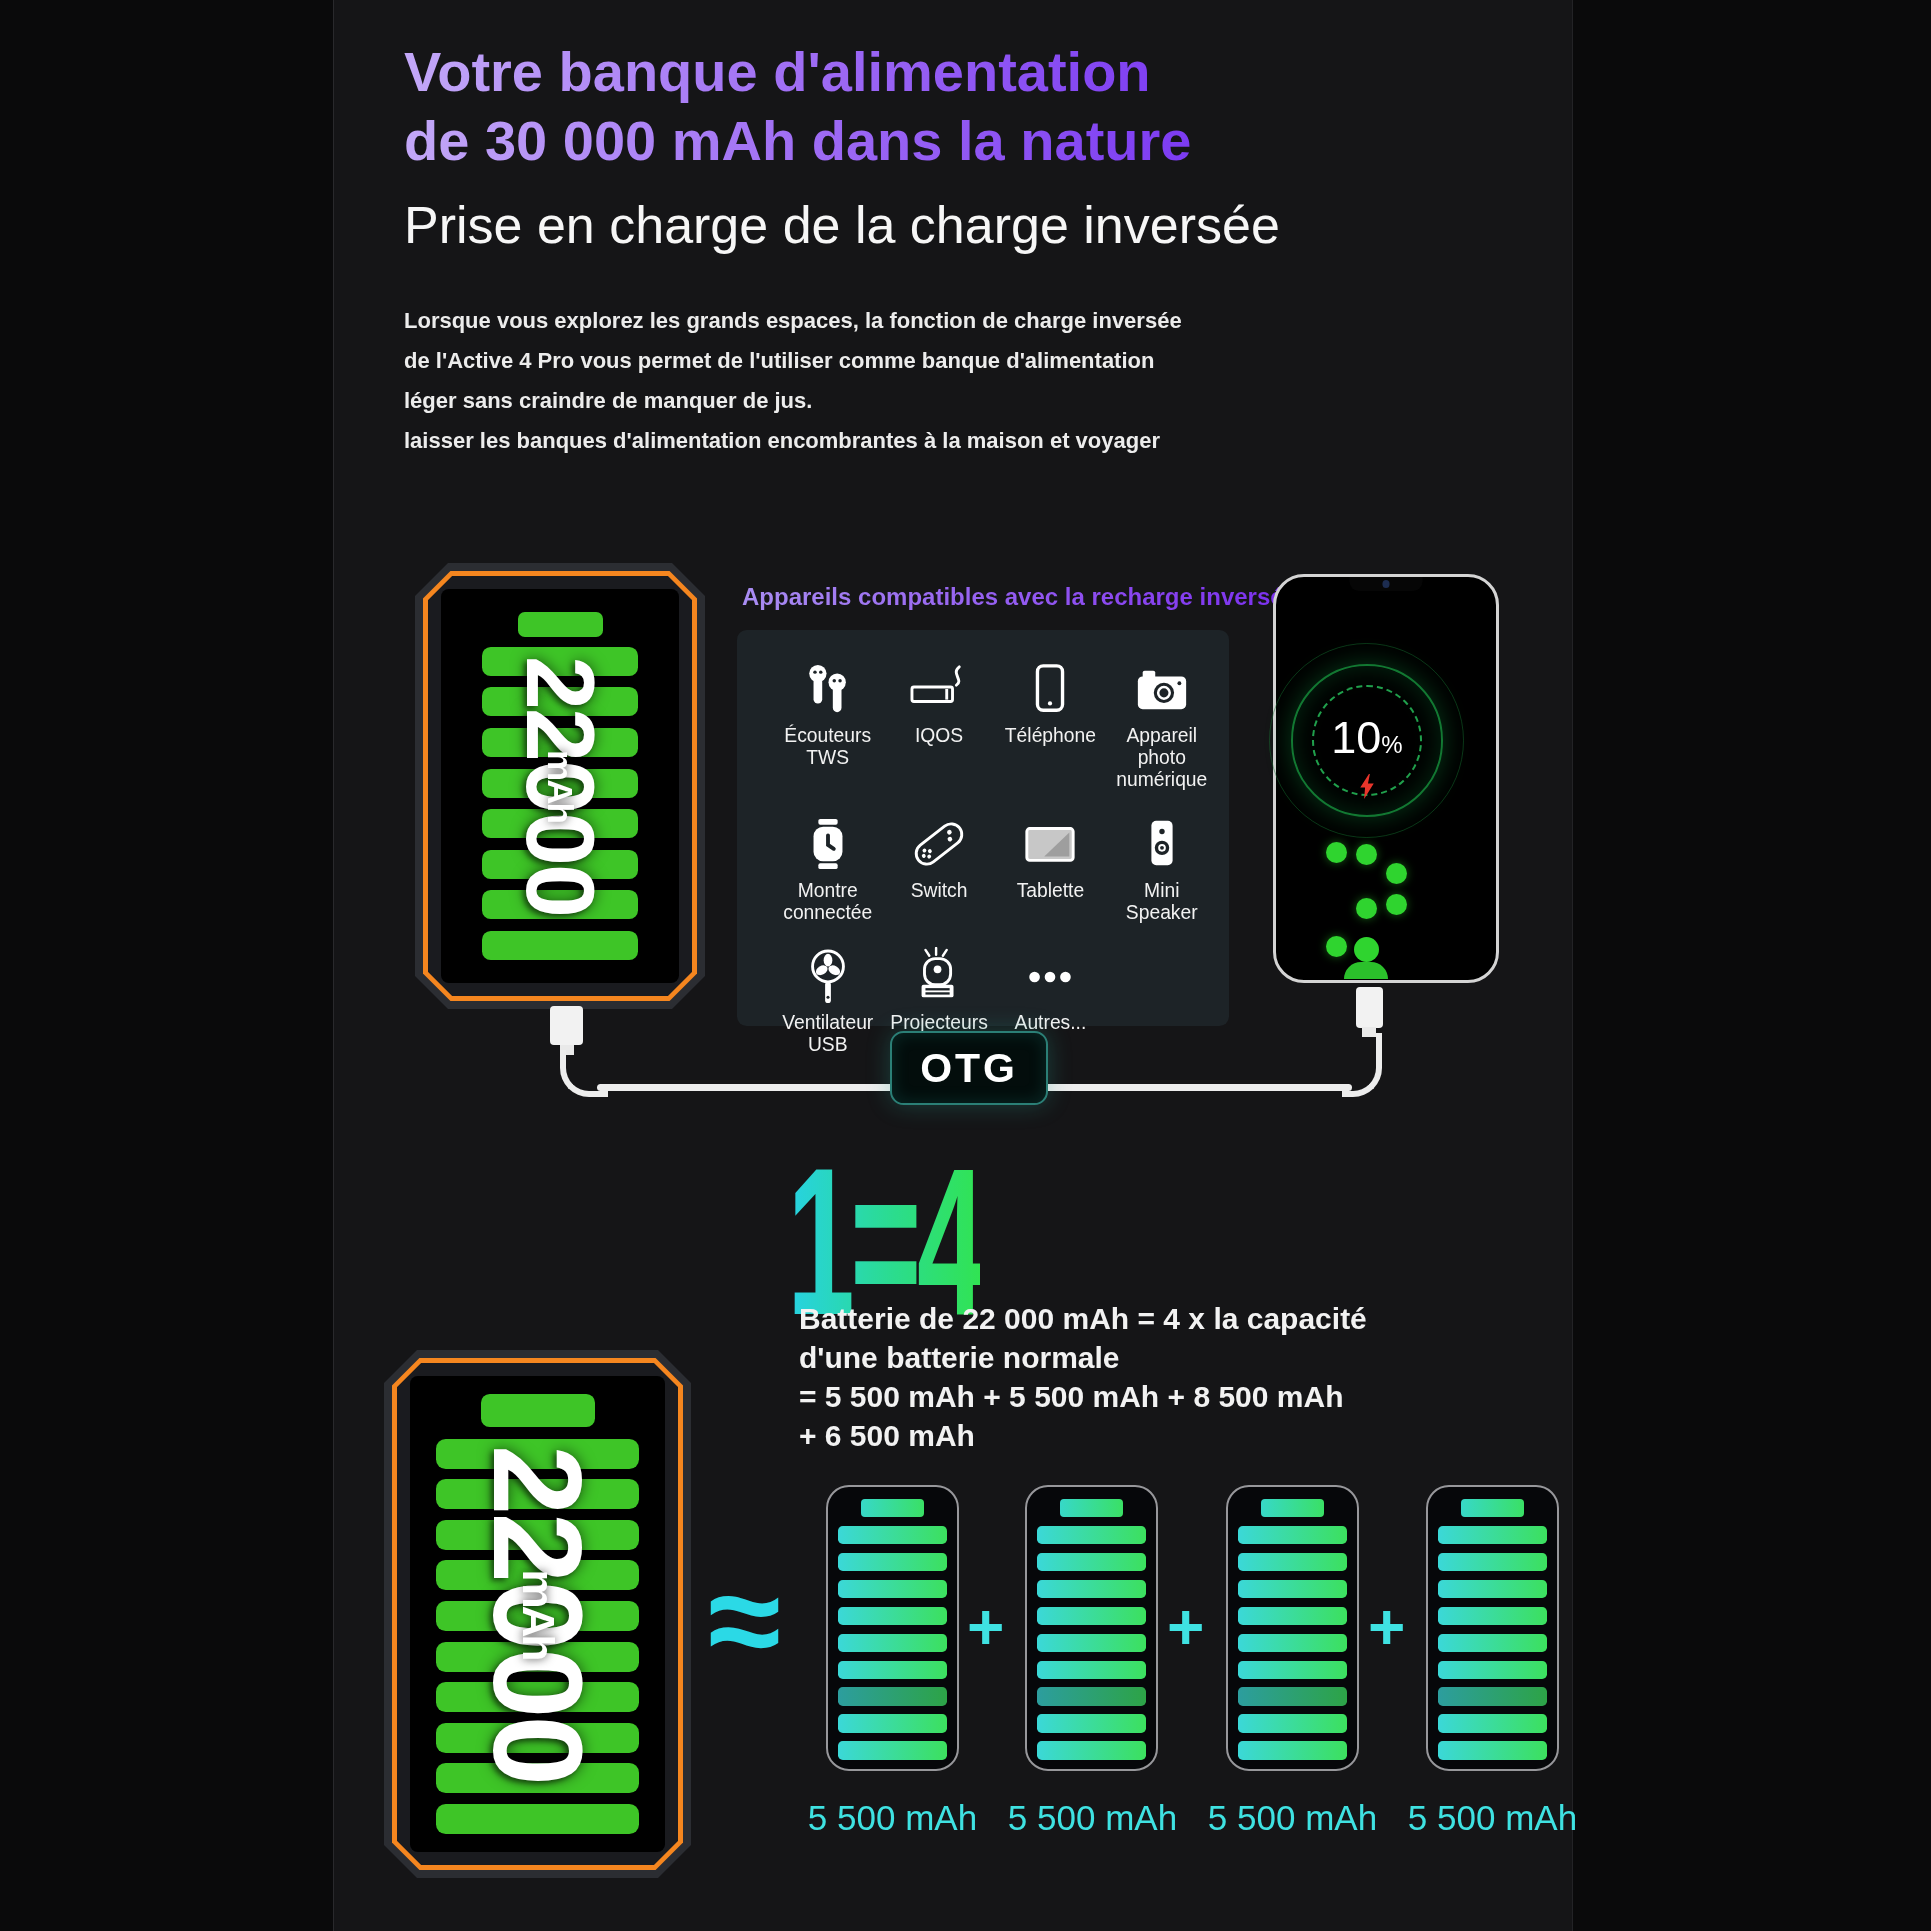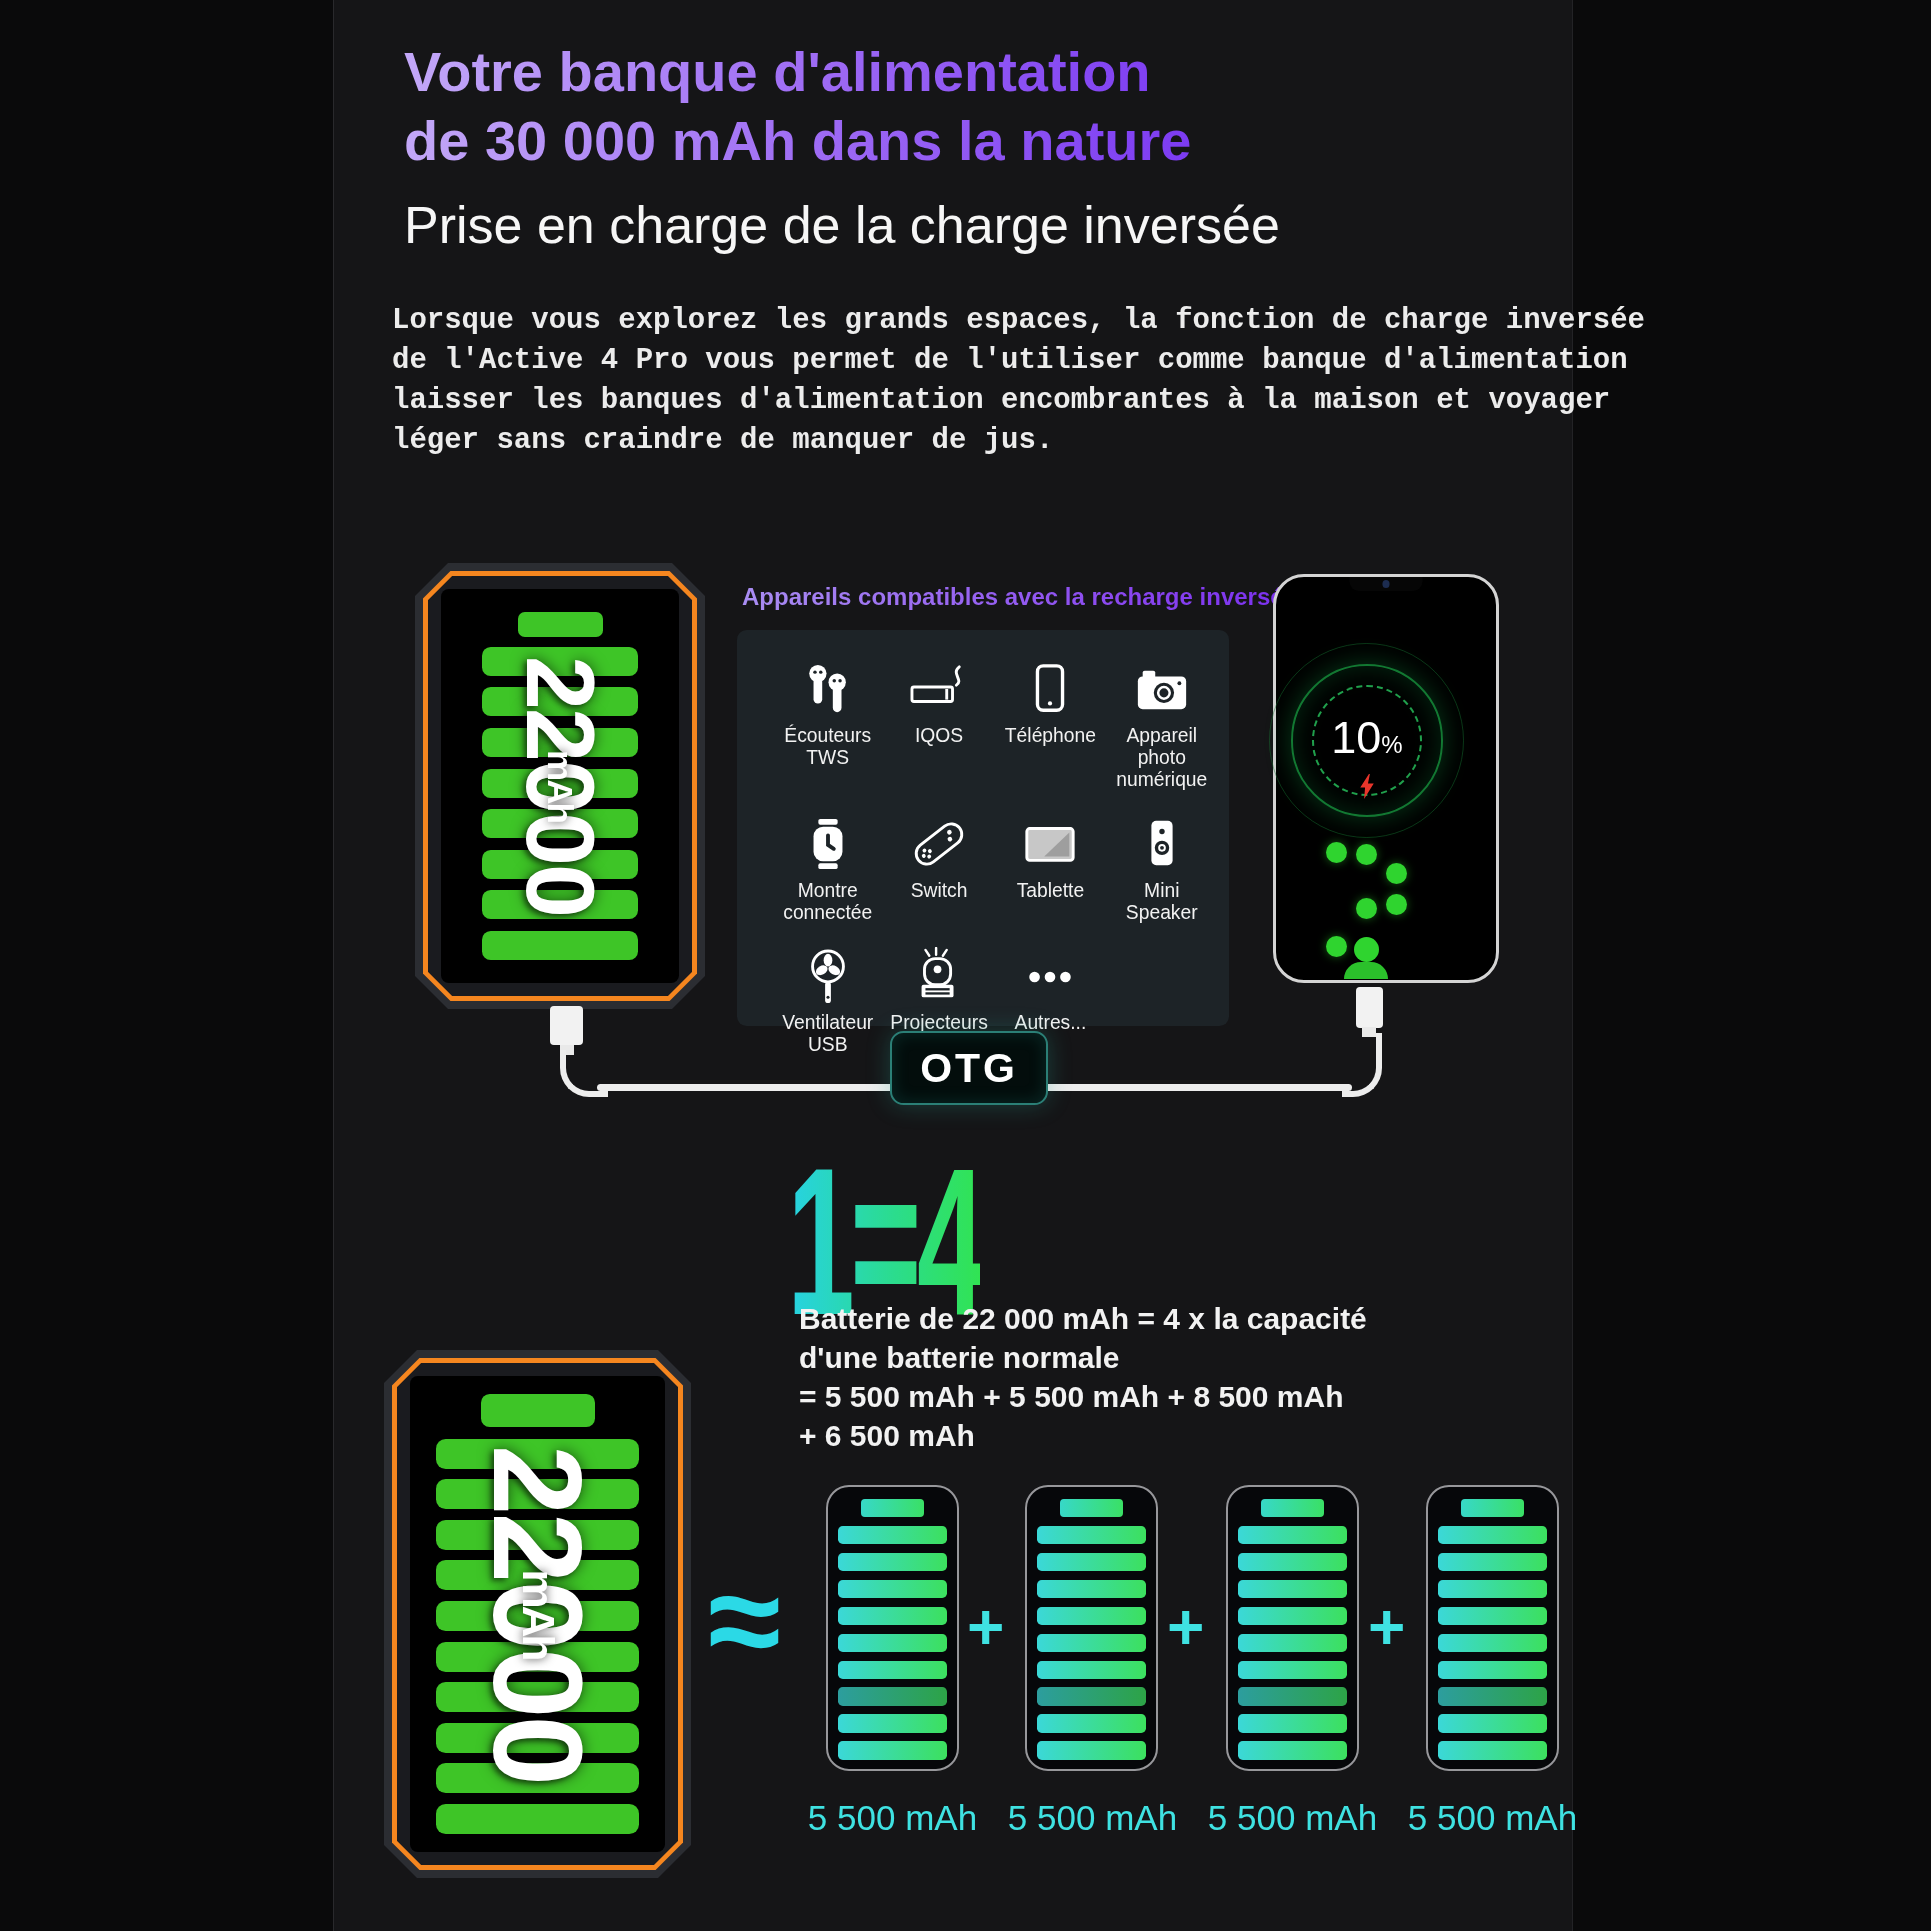--- a/index.html
+++ b/index.html
@@ -7,21 +7,21 @@
          font-family:"Liberation Sans",sans-serif;}
   .band{position:absolute;left:333px;top:0;width:1238px;height:1931px;background:#151517;
         border-left:1px solid #29292c;border-right:1px solid #232326;}
   .abs{position:absolute;}
 
   
   .title{left:404px;top:17.4px;font-size:56px;font-weight:bold;line-height:69px;letter-spacing:0;margin-top:20px;}
   .title div{background:linear-gradient(90deg,#c3a8f8 0%,#9c68f4 55%,#7c3bf2 100%);
              -webkit-background-clip:text;background-clip:text;-webkit-text-fill-color:transparent;color:transparent;}
   .subtitle{left:404px;top:195px;font-size:52px;font-weight:normal;color:#f6f6f6;}
-  .para{left:392px;top:301px;font-size:29px;font-weight:bold;color:#ececec;line-height:40px;font-family:Liberation Mono, monospace;}
+  .para{left:404px;top:301px;font-size:22px;font-weight:bold;color:#ececec;line-height:40px;}
 
   
   .rugged{position:absolute;}
   .rugged .layer{position:absolute;}
   .oct{clip-path:polygon(33px 0,calc(100% - 33px) 0,100% 33px,100% calc(100% - 33px),
        calc(100% - 33px) 100%,33px 100%,0 calc(100% - 33px),0 33px);}
   .r-body{inset:0;background:#2b2d32;}
   .r-orange{inset:7.7px;background:#f5861f;clip-path:polygon(28px 0,calc(100% - 28px) 0,100% 28px,
             100% calc(100% - 28px),calc(100% - 28px) 100%,28px 100%,0 calc(100% - 28px),0 28px);}
   .r-dark{inset:12.6px;background:#1a1b1f;clip-path:polygon(25px 0,calc(100% - 25px) 0,100% 25px,
@@ -115,22 +115,22 @@
   <div class="band"></div>
 
   <div class="abs title">
     <div>Votre banque d'alimentation</div>
     <div>de 30 000 mAh dans la nature</div>
   </div>
   <div class="abs subtitle">Prise en charge de la charge inversée</div>
   <div class="abs para">
     <div>Lorsque vous explorez les grands espaces, la fonction de charge inversée</div>
     <div>de l'Active 4 Pro vous permet de l'utiliser comme banque d'alimentation</div>
+    <div>léger sans craindre de manquer de jus.</div>
     <div>laisser les banques d'alimentation encombrantes à la maison et voyager</div>
-    <div>léger sans craindre de manquer de jus.</div>
   </div>
 
   <div class="rugged" style="left:415px;top:563px;width:290px;height:446px;">
     <div class="layer r-body oct"></div>
     <div class="layer r-orange"></div>
     <div class="layer r-dark"></div>
     <div class="layer r-screen">
       <div class="battery hero-batt">
         <div class="cap"></div>
         <div class="bars">

